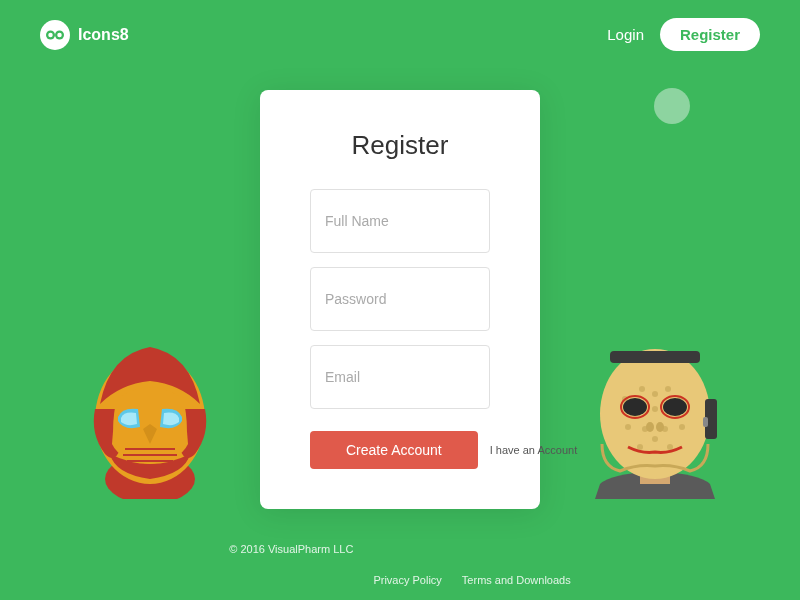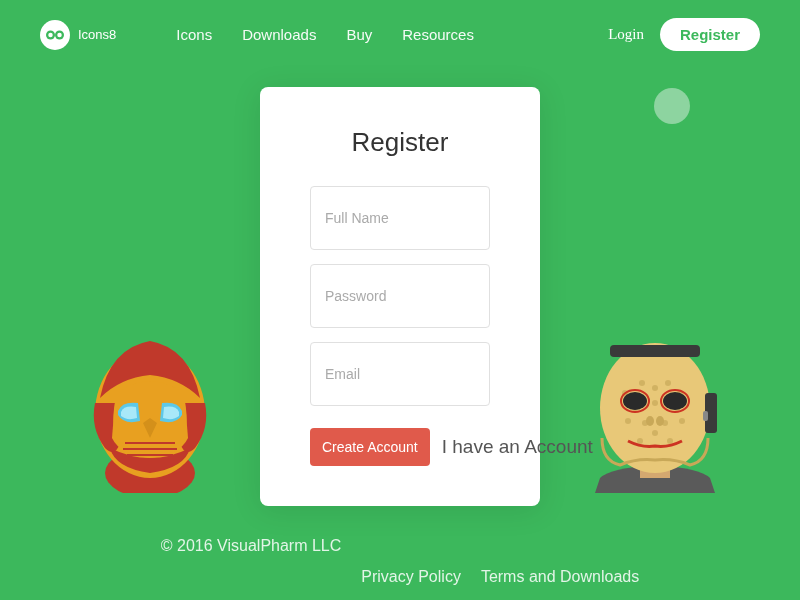--- a/index.html
+++ b/index.html
@@ -24,22 +24,22 @@
       align-items: center;
       padding: 18px 40px;
       position: relative;
       z-index: 10;
     }
     .logo-area {
       display: flex;
       align-items: center;
       gap: 8px;
       color: white;
-      font-weight: normal;
-      font-size: 13px;
+      font-weight: bold;
+      font-size: 16px;
     }
     .logo-icon {
       width: 30px;
       height: 30px;
       background: white;
       border-radius: 50%;
       display: flex;
       align-items: center;
       justify-content: center;
     }
@@ -64,21 +64,20 @@
       display: flex;
       align-items: center;
       gap: 16px;
     }
     .login-btn {
       background: transparent;
       border: none;
       color: white;
       font-size: 15px;
       cursor: pointer;
-      font-family: Liberation Serif, serif;
     }
     .register-btn {
       background: white;
       border: none;
       color: #3cb85c;
       font-size: 15px;
       font-weight: 600;
       padding: 8px 20px;
       border-radius: 20px;
       cursor: pointer;
@@ -153,39 +152,39 @@
       display: flex;
       align-items: center;
       gap: 12px;
       margin-top: 22px;
     }
     .create-btn {
       background: #e05a4b;
       color: white;
       border: none;
       border-radius: 4px;
-      padding: 11px 12px;
+      padding: 11px 36px;
       font-size: 14px;
       font-weight: 500;
       cursor: pointer;
       white-space: nowrap;
     }
     .have-account-btn {
       background: transparent;
       border: none;
       color: #555;
-      font-size: 19px;
+      font-size: 11px;
       cursor: pointer;
       white-space: nowrap;
     }
     
     .footer {
       text-align: right;
       color: rgba(255,255,255,0.85);
-      font-size: 16px;
+      font-size: 11px;
       padding: 14px;
       display: flex;
       justify-content: center;
       gap: 20px;
     }
     .footer a {
       color: rgba(255,255,255,0.85);
       text-decoration: none;
       margin-top: 31px;
     }
@@ -206,26 +205,20 @@
       <div class="logo-icon">
         <svg viewBox="0 0 20 12" fill="none" xmlns="http://www.w3.org/2000/svg">
           <circle cx="5" cy="6" r="5" fill="#3cb85c"></circle>
           <circle cx="15" cy="6" r="5" fill="#3cb85c"></circle>
           <circle cx="5" cy="6" r="2.5" fill="white"></circle>
           <circle cx="15" cy="6" r="2.5" fill="white"></circle>
         </svg>
       </div>
       <span>Icons8</span>
     </div>
-    <nav class="nav">
-      <a>Icons</a>
-      <a>Downloads</a>
-      <a>Buy</a>
-      <a>Resources</a>
-    </nav>
     <div class="auth-area">
       <button class="login-btn">Login</button>
       <button class="register-btn">Register</button>
     </div>
   </header>
 
   <div class="avatar-circle"></div>
 
   <div class="main-content">
 

